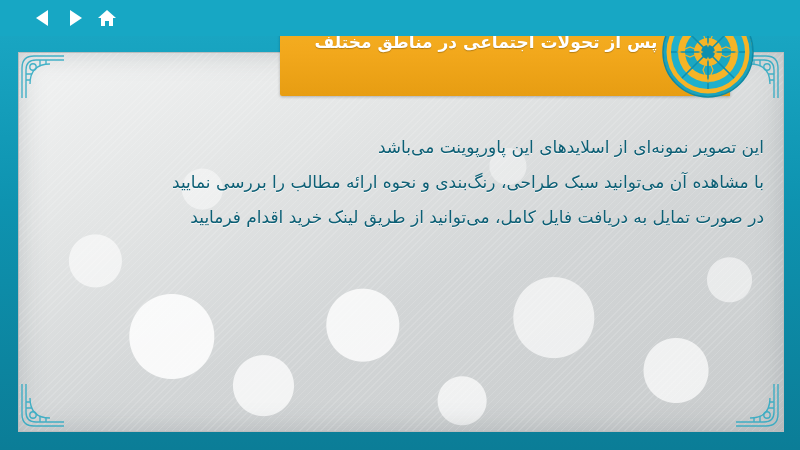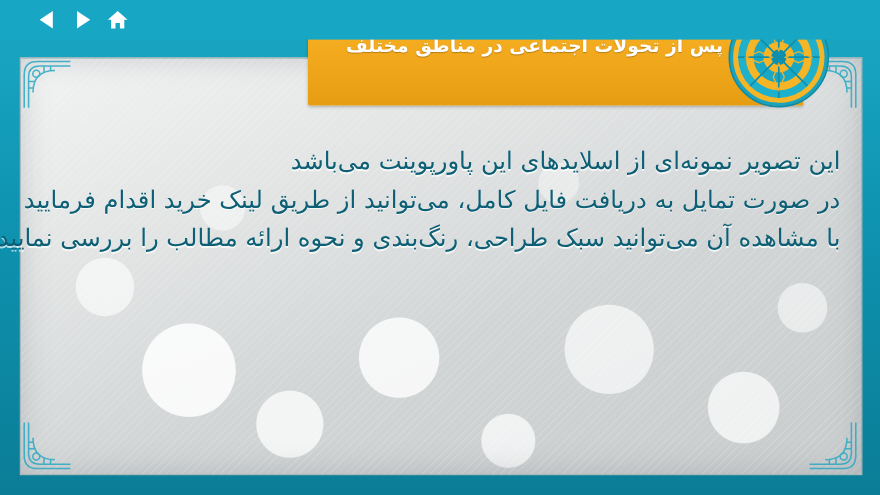--- a/index.html
+++ b/index.html
@@ -153,21 +153,21 @@
   
   #body-text {
     position: absolute;
     left: 40px;
     top: 130px;
     width: 724px;
     direction: rtl;
     text-align: right;
     color: #0c5f75;
     font-family: "DejaVu Sans", sans-serif;
-    font-size: 22px;
+    font-size: 17px;
     line-height: 35px;
     z-index: 20;
     text-shadow: 0 1px 0 rgba(255,255,255,0.7);
   }
   #body-text .line { white-space: nowrap; }
 </style>
 </head>
 <body>
 
 <div id="stage">
@@ -245,22 +245,22 @@
           <path d="M48 78 L53 66 L48 54 L43 66 Z"></path>
           <path d="M18 48 L30 53 L42 48 L30 43 Z"></path>
           <path d="M78 48 L66 53 L54 48 L66 43 Z"></path>
         </g>
         <circle cx="48" cy="48" r="45" fill="none" stroke="#0d8aa6" stroke-width="1.5"></circle>
       </svg>
     </div>
 
     <div id="body-text">
       <div class="line">این تصویر نمونه‌ای از اسلایدهای این پاورپوینت می‌باشد</div>
+      <div class="line">با مشاهده آن می‌توانید سبک طراحی، رنگ‌بندی و نحوه ارائه مطالب را بررسی نمایید</div>
       <div class="line">در صورت تمایل به دریافت فایل کامل، می‌توانید از طریق لینک خرید اقدام فرمایید</div>
-      <div class="line">با مشاهده آن می‌توانید سبک طراحی، رنگ‌بندی و نحوه ارائه مطالب را بررسی نمایید</div>
     </div>
   </div>
 
   <div id="navbar">
     <div class="nav-btn">
       <svg width="22" height="22" viewBox="0 0 22 22">
         <polygon points="16,3 16,19 4,11" fill="#ffffff"></polygon>
       </svg>
     </div>
     <div class="nav-btn">

